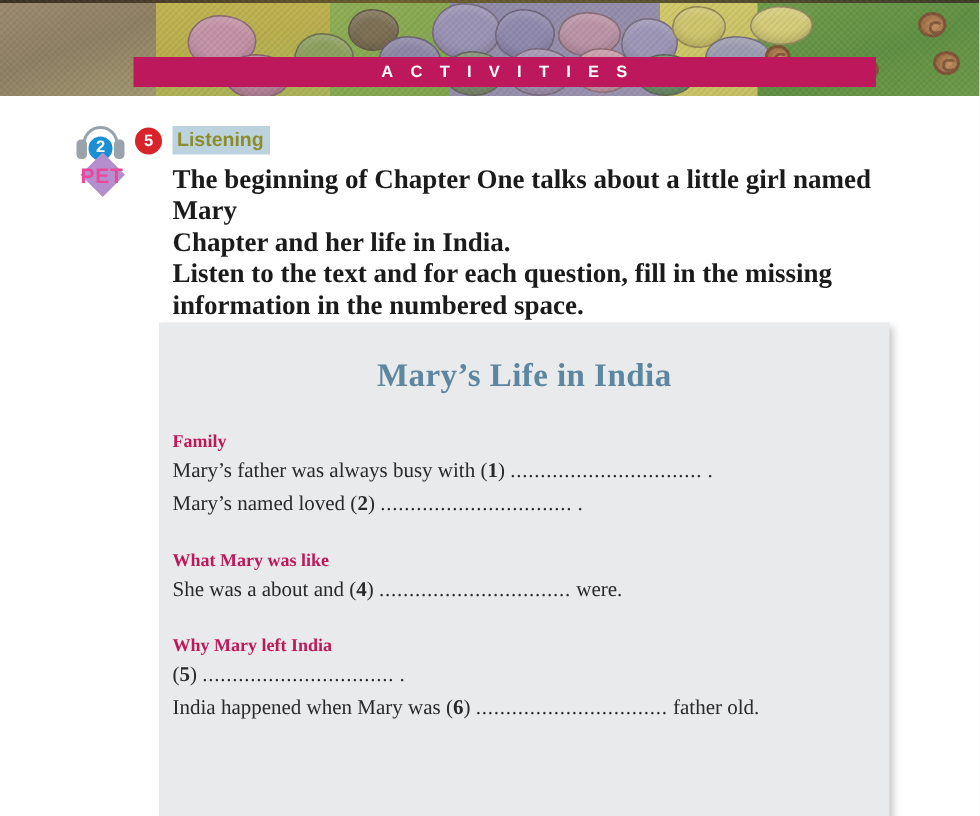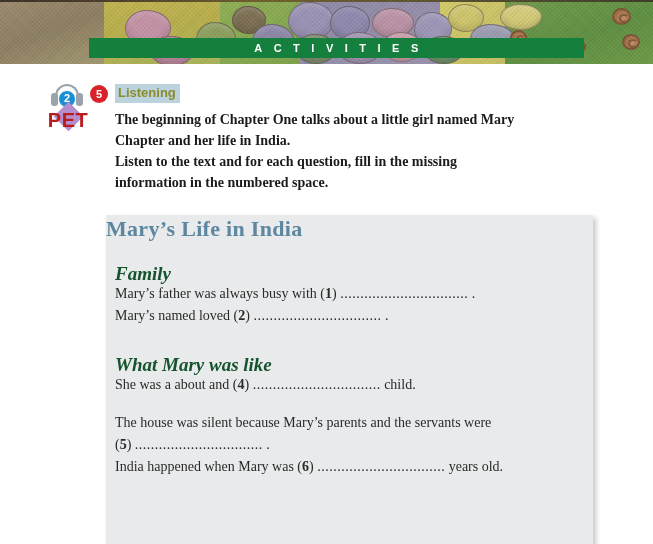--- a/index.html
+++ b/index.html
@@ -73,21 +73,21 @@
     pointer-events: none;
   }
 
   
   #activities-strip {
     position: absolute;
     left: 89px;
     top: 38px;
     width: 495px;
     height: 20px;
-    background: #15803d;
+    background: #be185d;
     color: #ffffff;
     font-family: "Liberation Sans", sans-serif;
     font-size: 11px;
     font-weight: bold;
     letter-spacing: 11.5px;
     text-align: center;
     line-height: 20px;
     text-indent: 11px;
     z-index: 5;
   }
@@ -158,24 +158,24 @@
     width: 21px; height: 21px;
     background: #b48ecd;
     transform: rotate(45deg);
   }
   #pet-logo .pet-text {
     position: absolute;
     left: 0; top: 3px;
     width: 48px;
     text-align: center;
     font-family: "Liberation Sans", sans-serif;
-    font-size: 20px;
+    font-size: 14px;
     font-weight: bold;
     letter-spacing: 0.5px;
-    color: #b91c1c;
+    color: #ec4899;
   }
 
   #task-number {
     position: absolute;
     left: 90px;
     top: 21px;
     width: 18px; height: 18px;
     border-radius: 50%;
     background: #d8232a;
     color: #ffffff;
@@ -198,67 +198,67 @@
     padding: 1px 4px 2px 3px;
     line-height: 16px;
   }
 
   #instructions {
     position: absolute;
     left: 115px;
     top: 45px;
     width: 470px;
     font-family: "Liberation Serif", serif;
-    font-size: 14px;
+    font-size: 18px;
     font-weight: bold;
     color: #1b1b1b;
     line-height: 21px;
   }
   #instructions p { margin: 0; }
 
   
   #worksheet-card {
     position: absolute;
     left: 106px;
     top: 151px;
     width: 487px;
     height: 367px;
     background: #e9eaeb;
     box-shadow: 3px 3px 5px rgba(0,0,0,.22);
   }
   #worksheet-title {
     margin: 0;
-    padding-top: 1px;
+    padding-top: 22px;
+    text-align: center;
     font-family: "Liberation Serif", serif;
     font-size: 22px;
     font-weight: bold;
     color: #5d87a0;
     letter-spacing: .3px;
   }
   .ws-section { margin: 0 0 0 9px; }
   .ws-heading {
     font-family: "Liberation Serif", serif;
-    font-size: 19px;
-    font-weight: bold;
-    color: #14532d;
+    font-size: 12px;
+    font-weight: bold;
+    color: #be185d;
     margin: 0;
     line-height: 19px;
-    font-style: italic;
   }
   .ws-line {
     font-family: "Liberation Serif", serif;
     font-size: 14px;
     color: #2a2a2a;
     margin: 0;
     line-height: 22px;
   }
   .ws-line .blanknum { font-weight: bold; }
   .dots { letter-spacing: .5px; }
   #sec-family   { margin-top: 22px; }
-  #sec-like     { margin-top: 28px; }
+  #sec-like     { margin-top: 16px; }
   #sec-left     { margin-top: 16px; }
 </style>
 </head>
 <body>
 
 <div id="banner-art">
   <div class="thin-top"></div>
 
   <div class="wash w1"></div>
   <div class="wash w2"></div>
@@ -326,23 +326,23 @@
   <div id="worksheet-card">
     <div id="worksheet-title">Mary’s Life in India</div>
     <div id="worksheet-sections">
         <div class="ws-section" id="sec-family">
           <div class="ws-heading">Family</div>
           <div class="ws-line"><span>Mary’s father was always busy with (</span><span class="blanknum">1</span><span>) </span><span class="dots">................................</span><span> .</span></div>
           <div class="ws-line"><span>Mary’s named loved (</span><span class="blanknum">2</span><span>) </span><span class="dots">................................</span><span> .</span></div>
         </div>
         <div class="ws-section" id="sec-like">
           <div class="ws-heading">What Mary was like</div>
-          <div class="ws-line"><span>She was a about and (</span><span class="blanknum">4</span><span>) </span><span class="dots">................................</span><span> child.</span></div>
+          <div class="ws-line"><span>She was a about and (</span><span class="blanknum">4</span><span>) </span><span class="dots">................................</span><span> were.</span></div>
         </div>
         <div class="ws-section" id="sec-left">
-          <div class="ws-line"><span>The house was silent because Mary’s parents and the servants were</span></div>
+          <div class="ws-heading">Why Mary left India</div>
           <div class="ws-line"><span>(</span><span class="blanknum">5</span><span>) </span><span class="dots">................................</span><span> .</span></div>
-          <div class="ws-line"><span>India happened when Mary was (</span><span class="blanknum">6</span><span>) </span><span class="dots">................................</span><span> years old.</span></div>
+          <div class="ws-line"><span>India happened when Mary was (</span><span class="blanknum">6</span><span>) </span><span class="dots">................................</span><span> father old.</span></div>
         </div>
       </div>
   </div>
 
 </div>
 
 </body></html>

